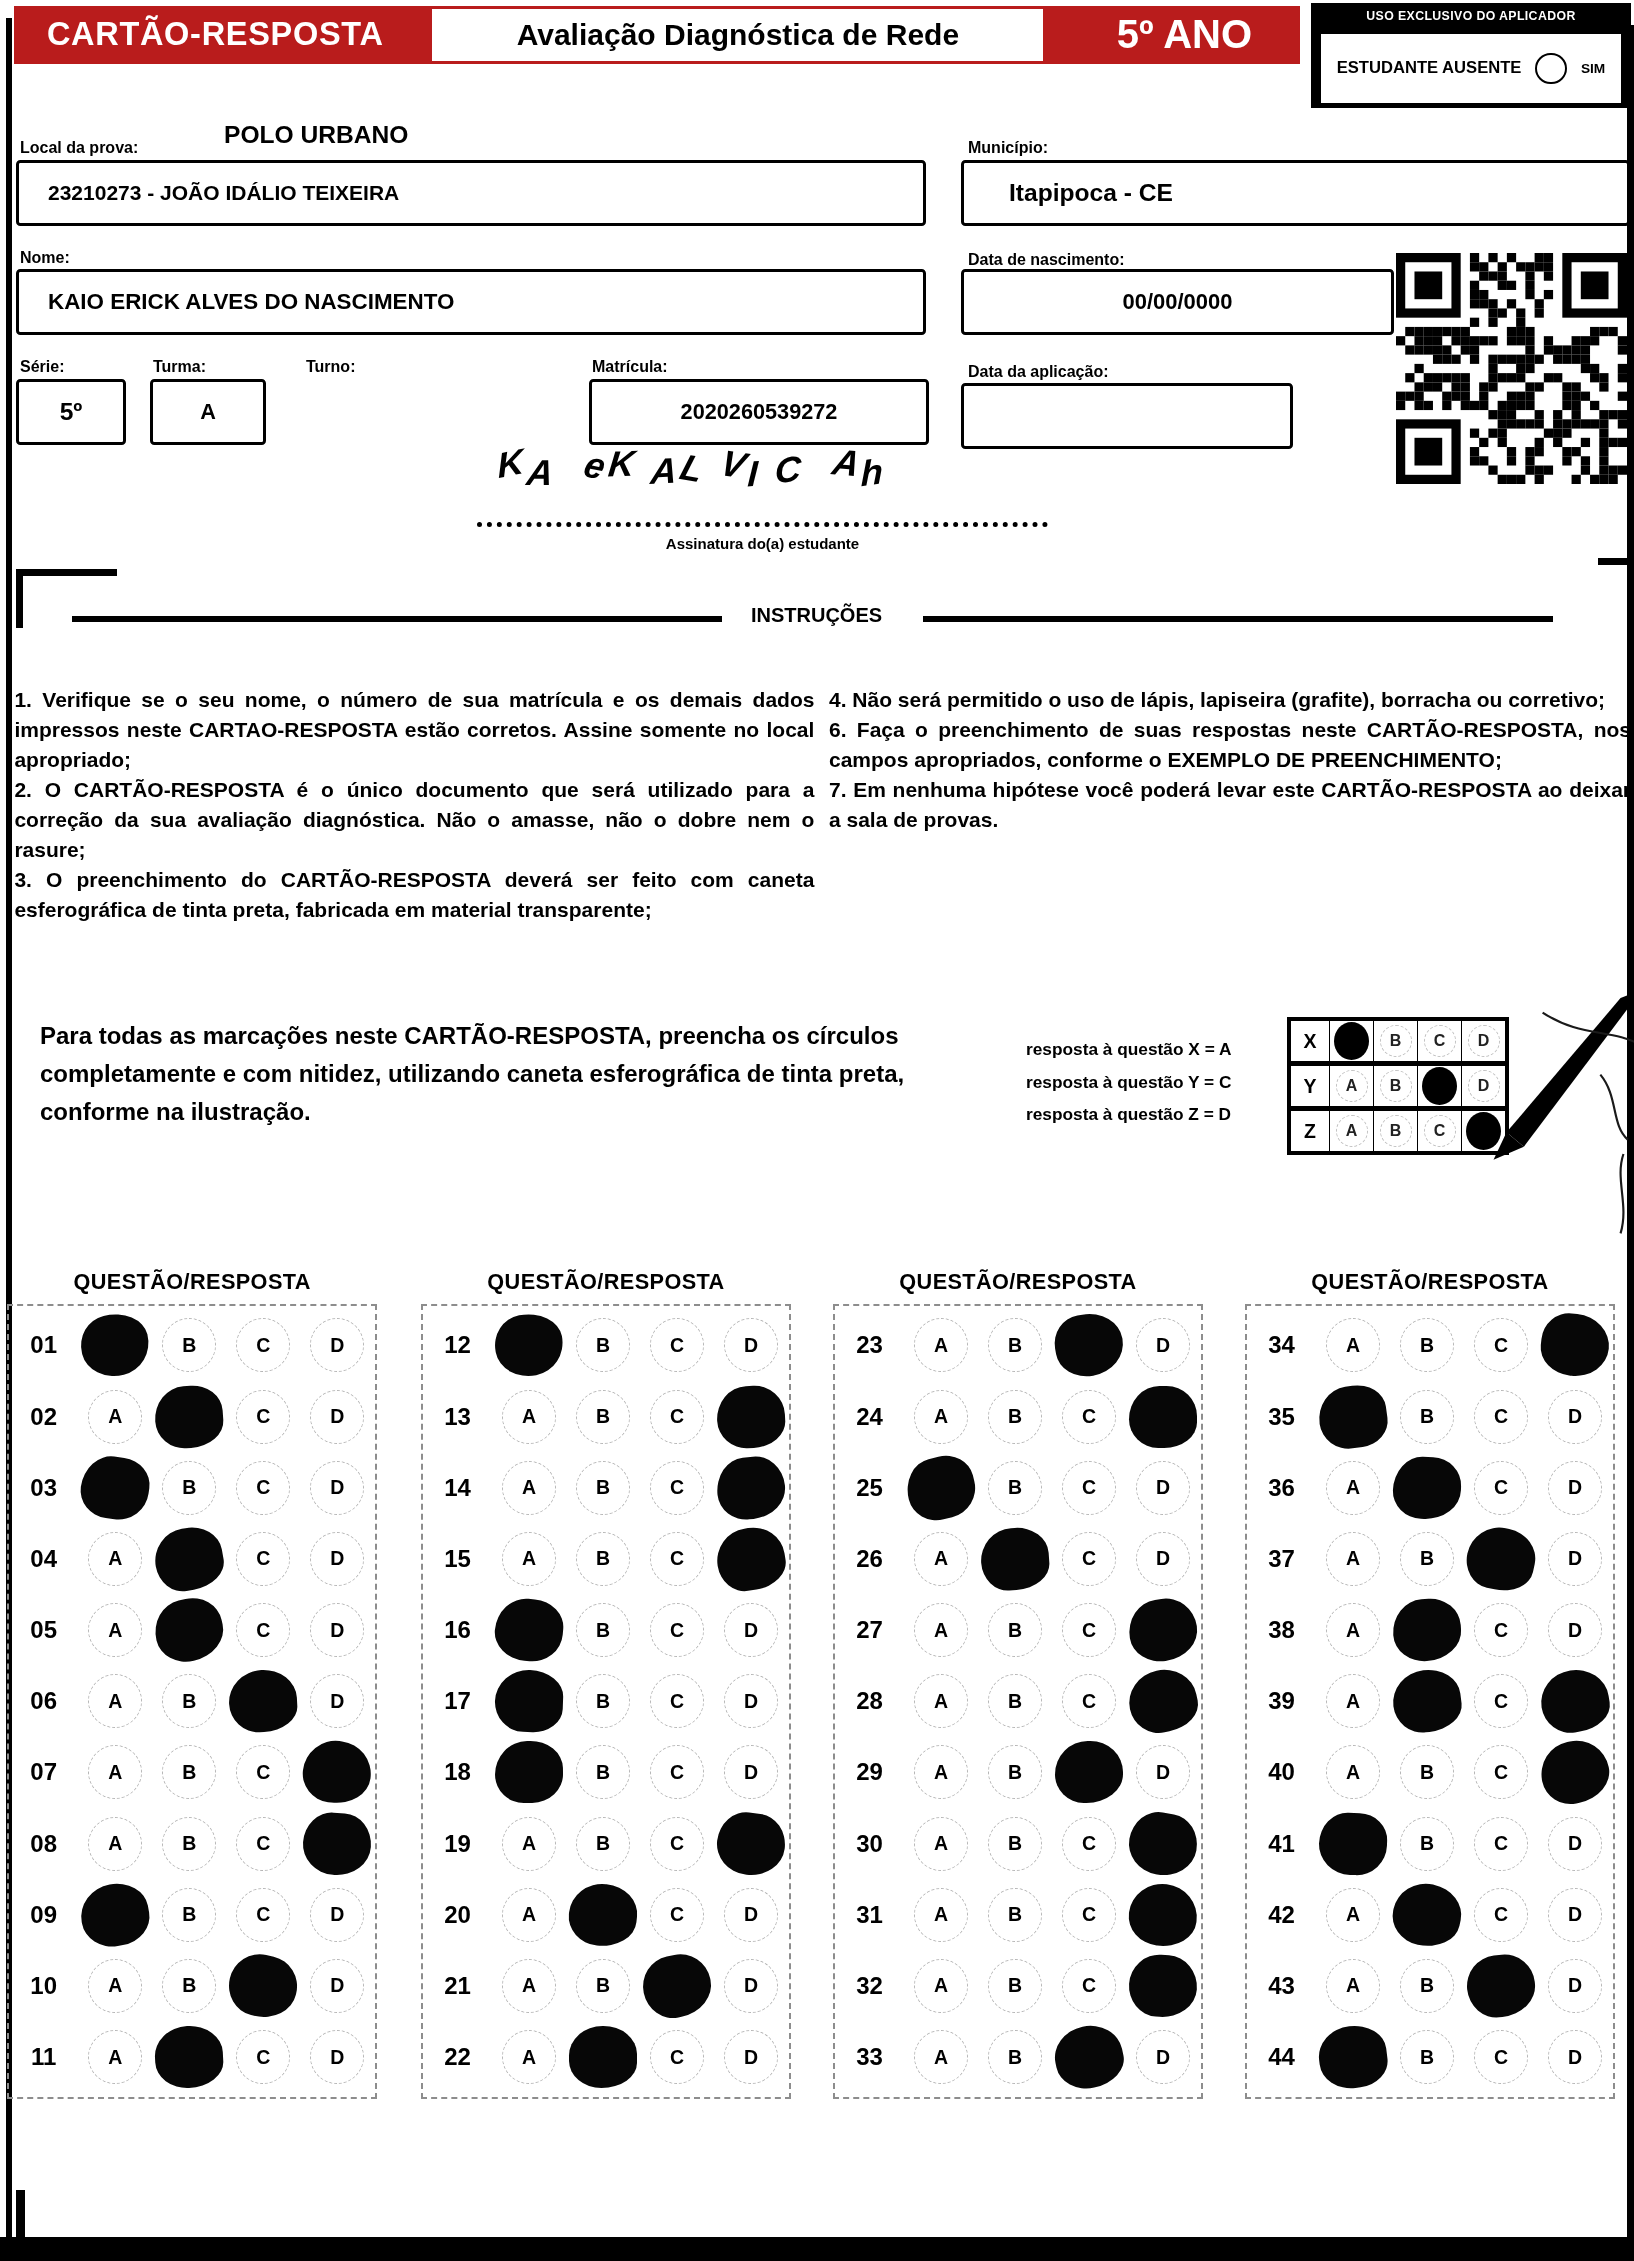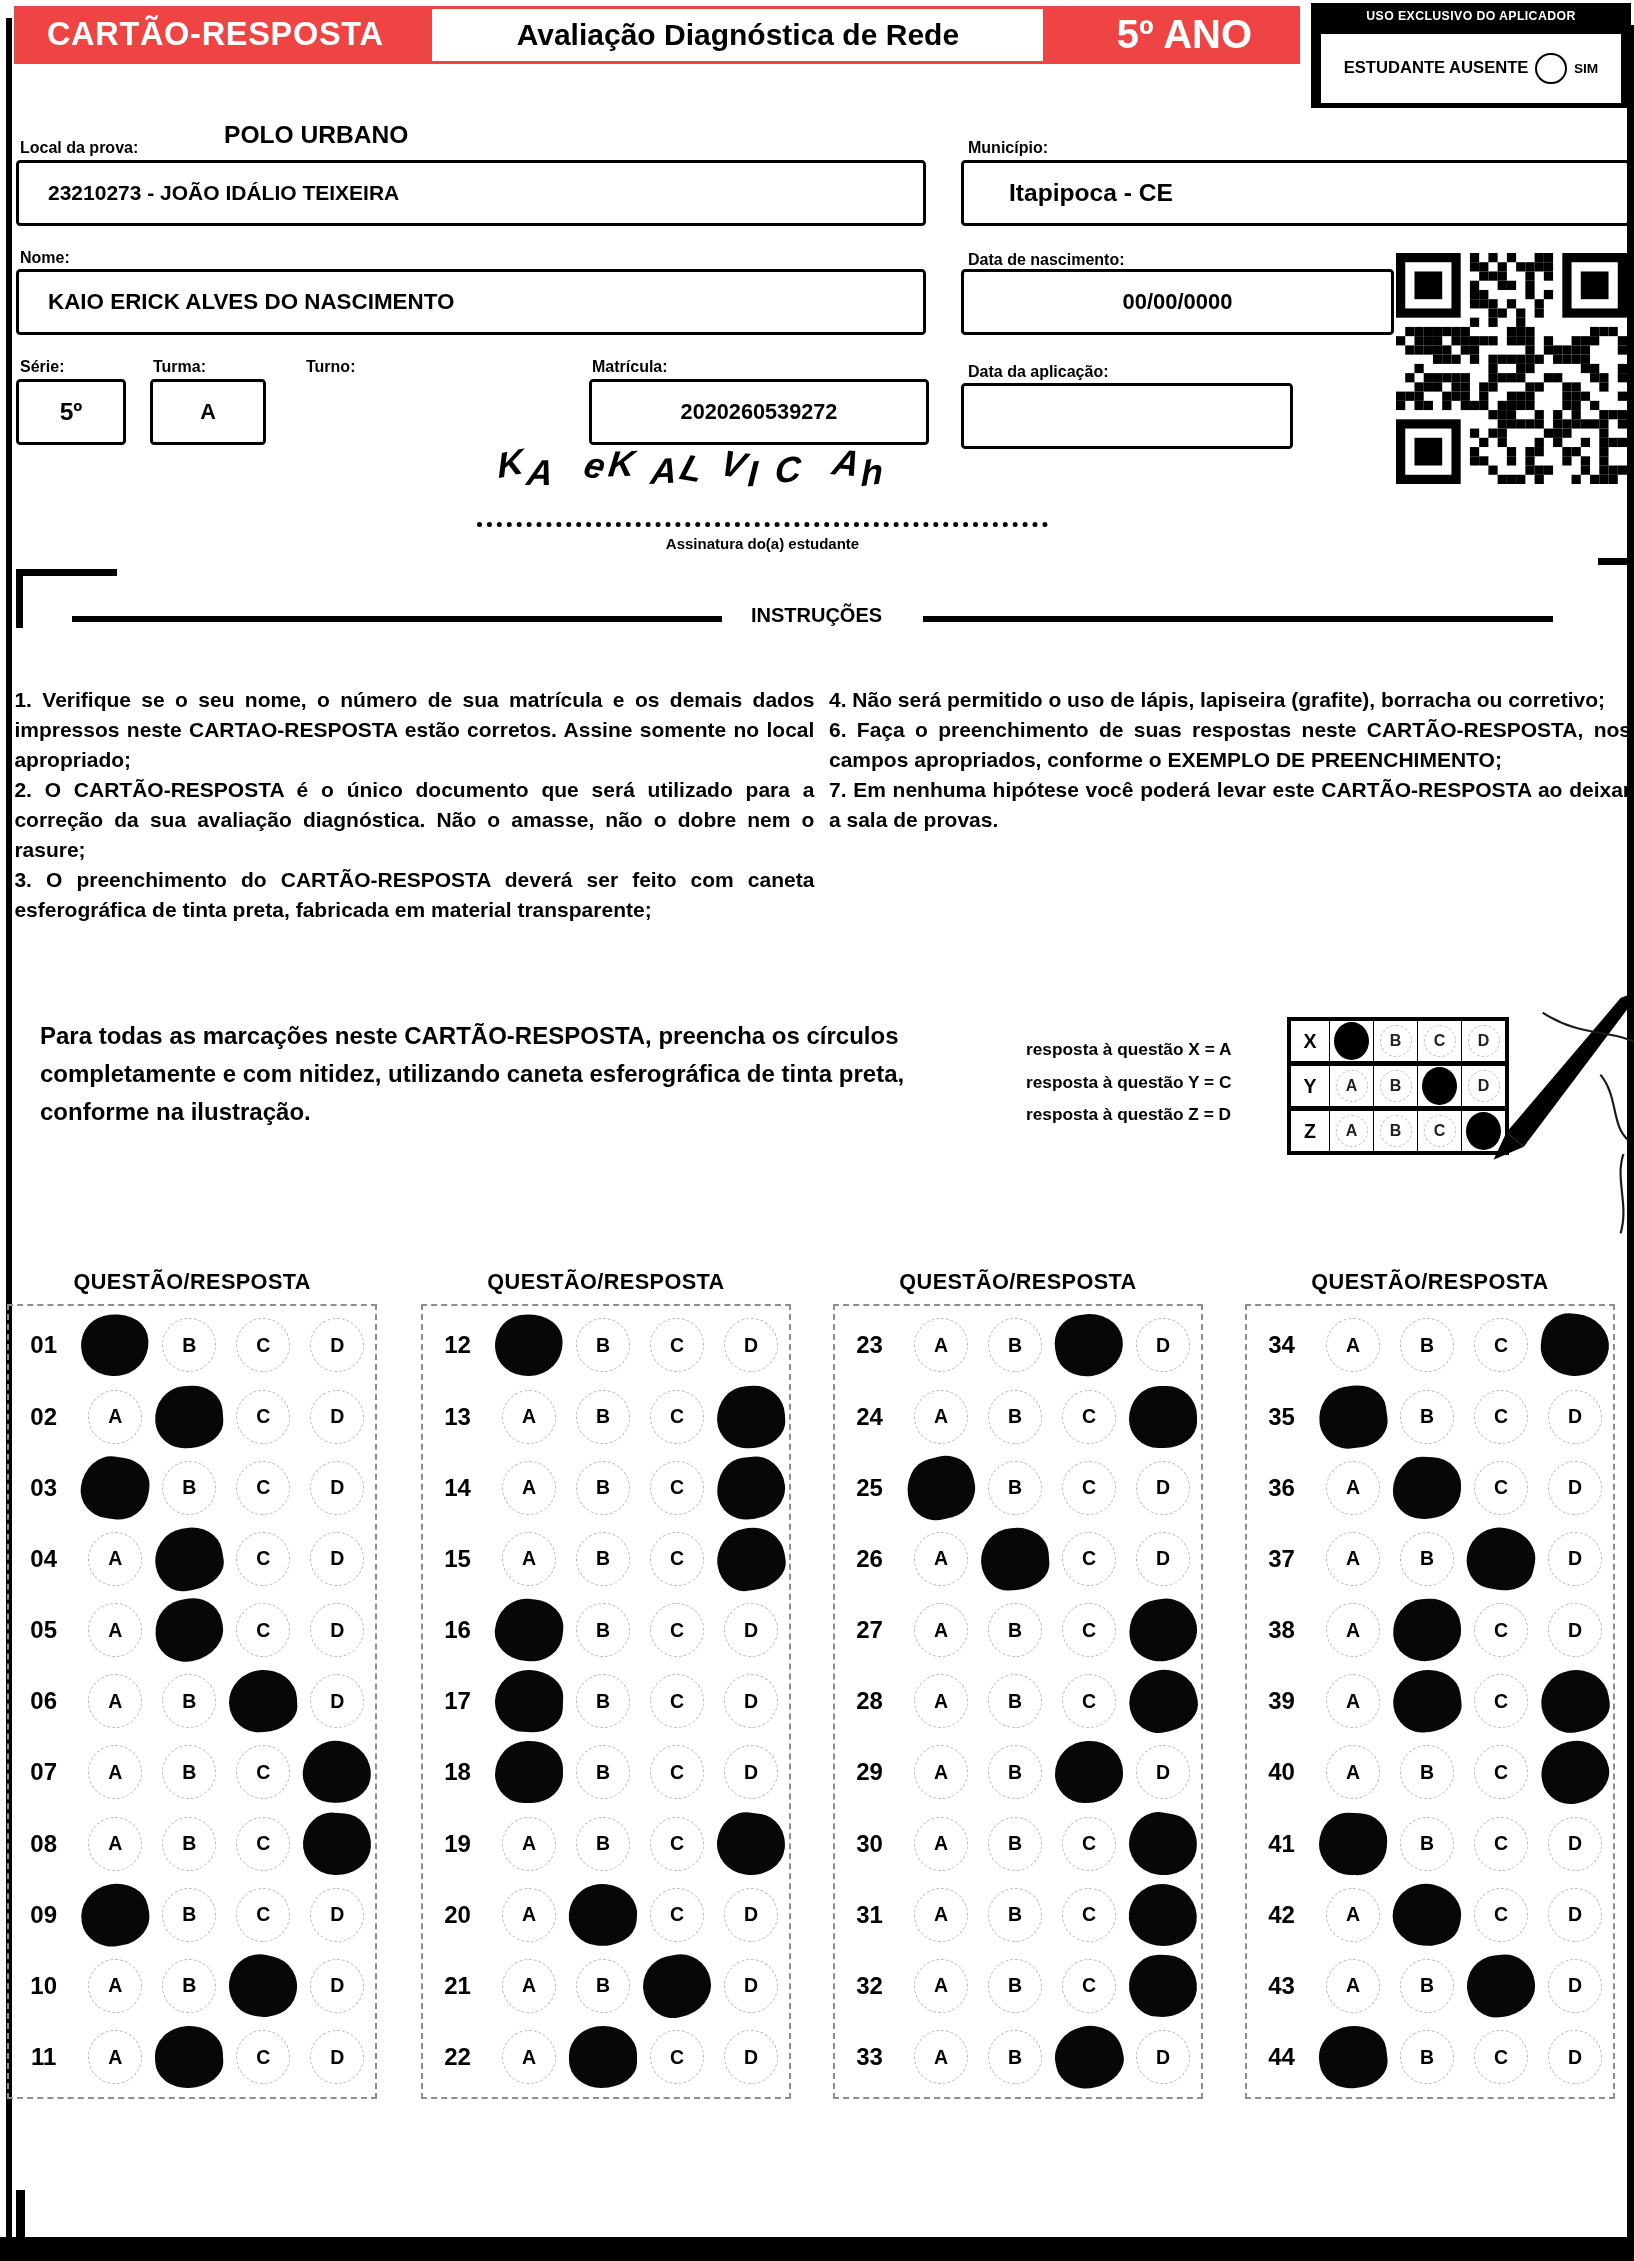--- a/index.html
+++ b/index.html
@@ -6,32 +6,32 @@
   .sheet{position:relative;width:1634px;height:2261px;background:#fff;overflow:hidden;
          font-family:"Liberation Sans",sans-serif;color:#000}
   .abs{position:absolute}
   
   .edge-left{left:5.8px;top:18px;width:6.5px;height:2240px;background:#000}
   .edge-right{left:1627px;top:25px;width:7.2px;height:2236px;background:#000}
   .edge-bottom{left:0;top:2237px;width:1634px;height:24.6px;background:#000}
   .corner-bl{left:16px;top:2190px;width:8.7px;height:48px;background:#000}
   .tick-tr{left:1577px;top:61px;width:2.2px;height:32.5px;background:#000}
   
-  .hdr-bar{left:14.4px;top:5.8px;width:1286px;height:58px;background:#ef4444}
+  .hdr-bar{left:14.4px;top:5.8px;width:1286px;height:58px;background:#b91c1c}
   .hdr-title{position:absolute;left:32.5px;top:0;height:58px;display:flex;align-items:center;
              color:#fff;font-size:32.5px;font-weight:bold;letter-spacing:0.7px}
   .hdr-sub-box{position:absolute;left:418px;top:2.9px;width:611px;height:52px;background:#fff;
                display:flex;align-items:center;justify-content:center}
   .hdr-sub{font-size:30px;font-weight:bold}
   .hdr-grade{position:absolute;left:1051px;top:0;width:238px;height:58px;display:flex;
              align-items:center;justify-content:center;color:#fff;font-size:40px;font-weight:bold}
   .uso-box{left:1311px;top:2.9px;width:320px;height:105px;background:#000}
   .uso-title{text-align:center;color:#fff;font-size:12.3px;font-weight:bold;margin-top:6.5px;letter-spacing:0.4px}
   .ausente-box{position:absolute;left:8px;top:29px;width:300px;height:69px;background:#fff;
-               border:2.2px solid #000;display:flex;align-items:center;justify-content:center;gap:7px}
+               border:2.2px solid #000;display:flex;align-items:center;justify-content:center;gap:14px}
   .ausente-label{font-size:16.6px;font-weight:bold}
   .sim-circle{width:27.5px;height:27.5px;border:2.2px solid #000;border-radius:50%}
   .sim-label{font-size:13.7px;font-weight:bold}
   
   .lbl{font-size:16px;font-weight:bold}
   .box{border:3.6px solid #000;border-radius:4.3px;background:#fff;display:flex;align-items:center;box-sizing:border-box}
   .bval{font-size:21.7px;font-weight:bold}
   .local-label{left:20px;top:139px}
   .local-value{left:224px;top:121px;font-size:24.6px;font-weight:bold}
   .school-box{left:16px;top:160px;width:910px;height:66px}

